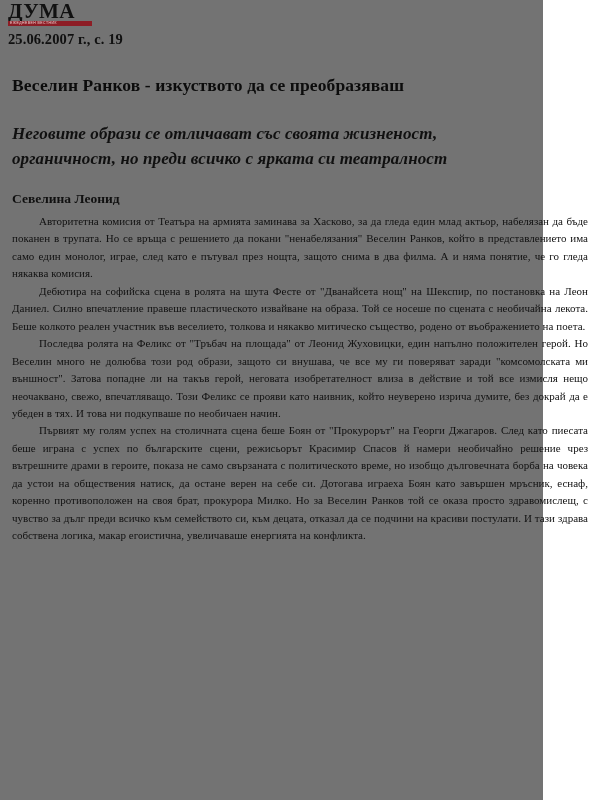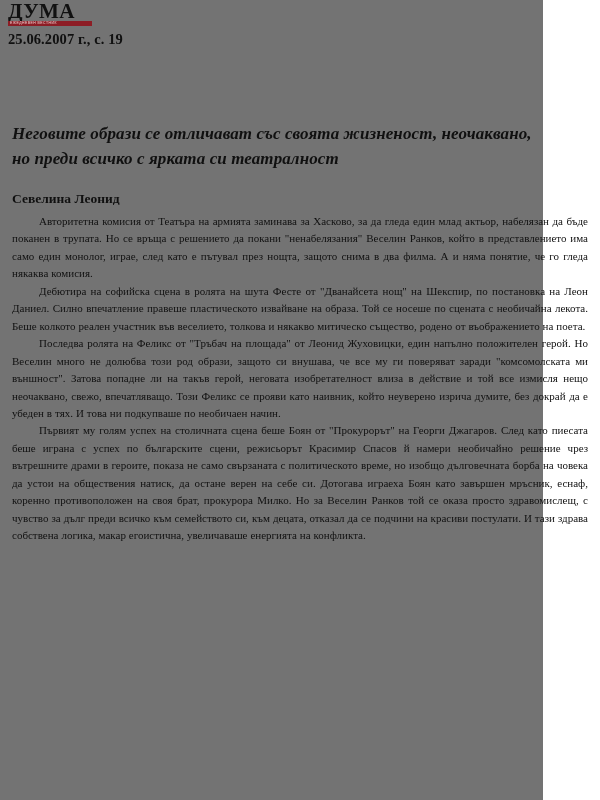--- a/index.html
+++ b/index.html
@@ -135,22 +135,23 @@
 
   <div class="masthead">
     <div class="masthead-word">ДУМА</div>
     <div class="masthead-band">
       <span class="band-text">ЕЖЕДНЕВЕН ВЕСТНИК</span>
     </div>
   </div>
 
   <div class="dateline">25.06.2007 г., с. 19</div>
 
+  <h1 class="headline">Веселин Ранков - изкуството да се преобразяваш</h1>
 
-  <h2 class="subhead">Неговите образи се отличават със своята жизненост, неочаквано, но преди всичко с ярката си театралност</h2>
+  <h2 class="subhead">Неговите образи се отличават със своята жизненост, органичност, но преди всичко с ярката си театралност</h2>
 
   <div class="byline">Севелина Леонид</div>
 
   <div class="body-text">
     <p>Авторитетна комисия от Театъра на армията заминава за Хасково, за да гледа един млад актьор, набелязан да бъде поканен в трупата. Но се връща с решението да покани "ненабелязания" Веселин Ранков, който в представлението има само един монолог, играе, след като е пътувал през нощта, защото снима в два филма. А и няма понятие, че го гледа някаква комисия.</p>
     <p>Дебютира на софийска сцена в ролята на шута Фесте от "Дванайсета нощ" на Шекспир, по постановка на Леон Даниел. Силно впечатление правеше пластическото извайване на образа. Той се носеше по сцената с необичайна лекота. Беше колкото реален участник във веселието, толкова и някакво митическо същество, родено от въображението на поета.</p>
     <p>Последва ролята на Феликс от "Тръбач на площада" от Леонид Жуховицки, един напълно положителен герой. Но Веселин много не долюбва този род образи, защото си внушава, че все му ги поверяват заради "комсомолската ми външност". Затова попадне ли на такъв герой, неговата изобретателност влиза в действие и той все измисля нещо неочаквано, свежо, впечатляващо. Този Феликс се прояви като наивник, който неуверено изрича думите, без докрай да е убеден в тях. И това ни подкупваше по необичаен начин.</p>
     <p>Първият му голям успех на столичната сцена беше Боян от "Прокурорът" на Георги Джагаров. След като пиесата беше играна с успех по българските сцени, режисьорът Красимир Спасов й намери необичайно решение чрез вътрешните драми в героите, показа не само свързаната с политическото време, но изобщо дълговечната борба на човека да устои на обществения натиск, да остане верен на себе си. Дотогава играеха Боян като завършен мръсник, еснаф, коренно противоположен на своя брат, прокурора Милко. Но за Веселин Ранков той се оказа просто здравомислещ, с чувство за дълг преди всичко към семейството си, към децата, отказал да се подчини на красиви постулати. И тази здрава собствена логика, макар егоистична, увеличаваше енергията на конфликта.</p>
   </div>
 

